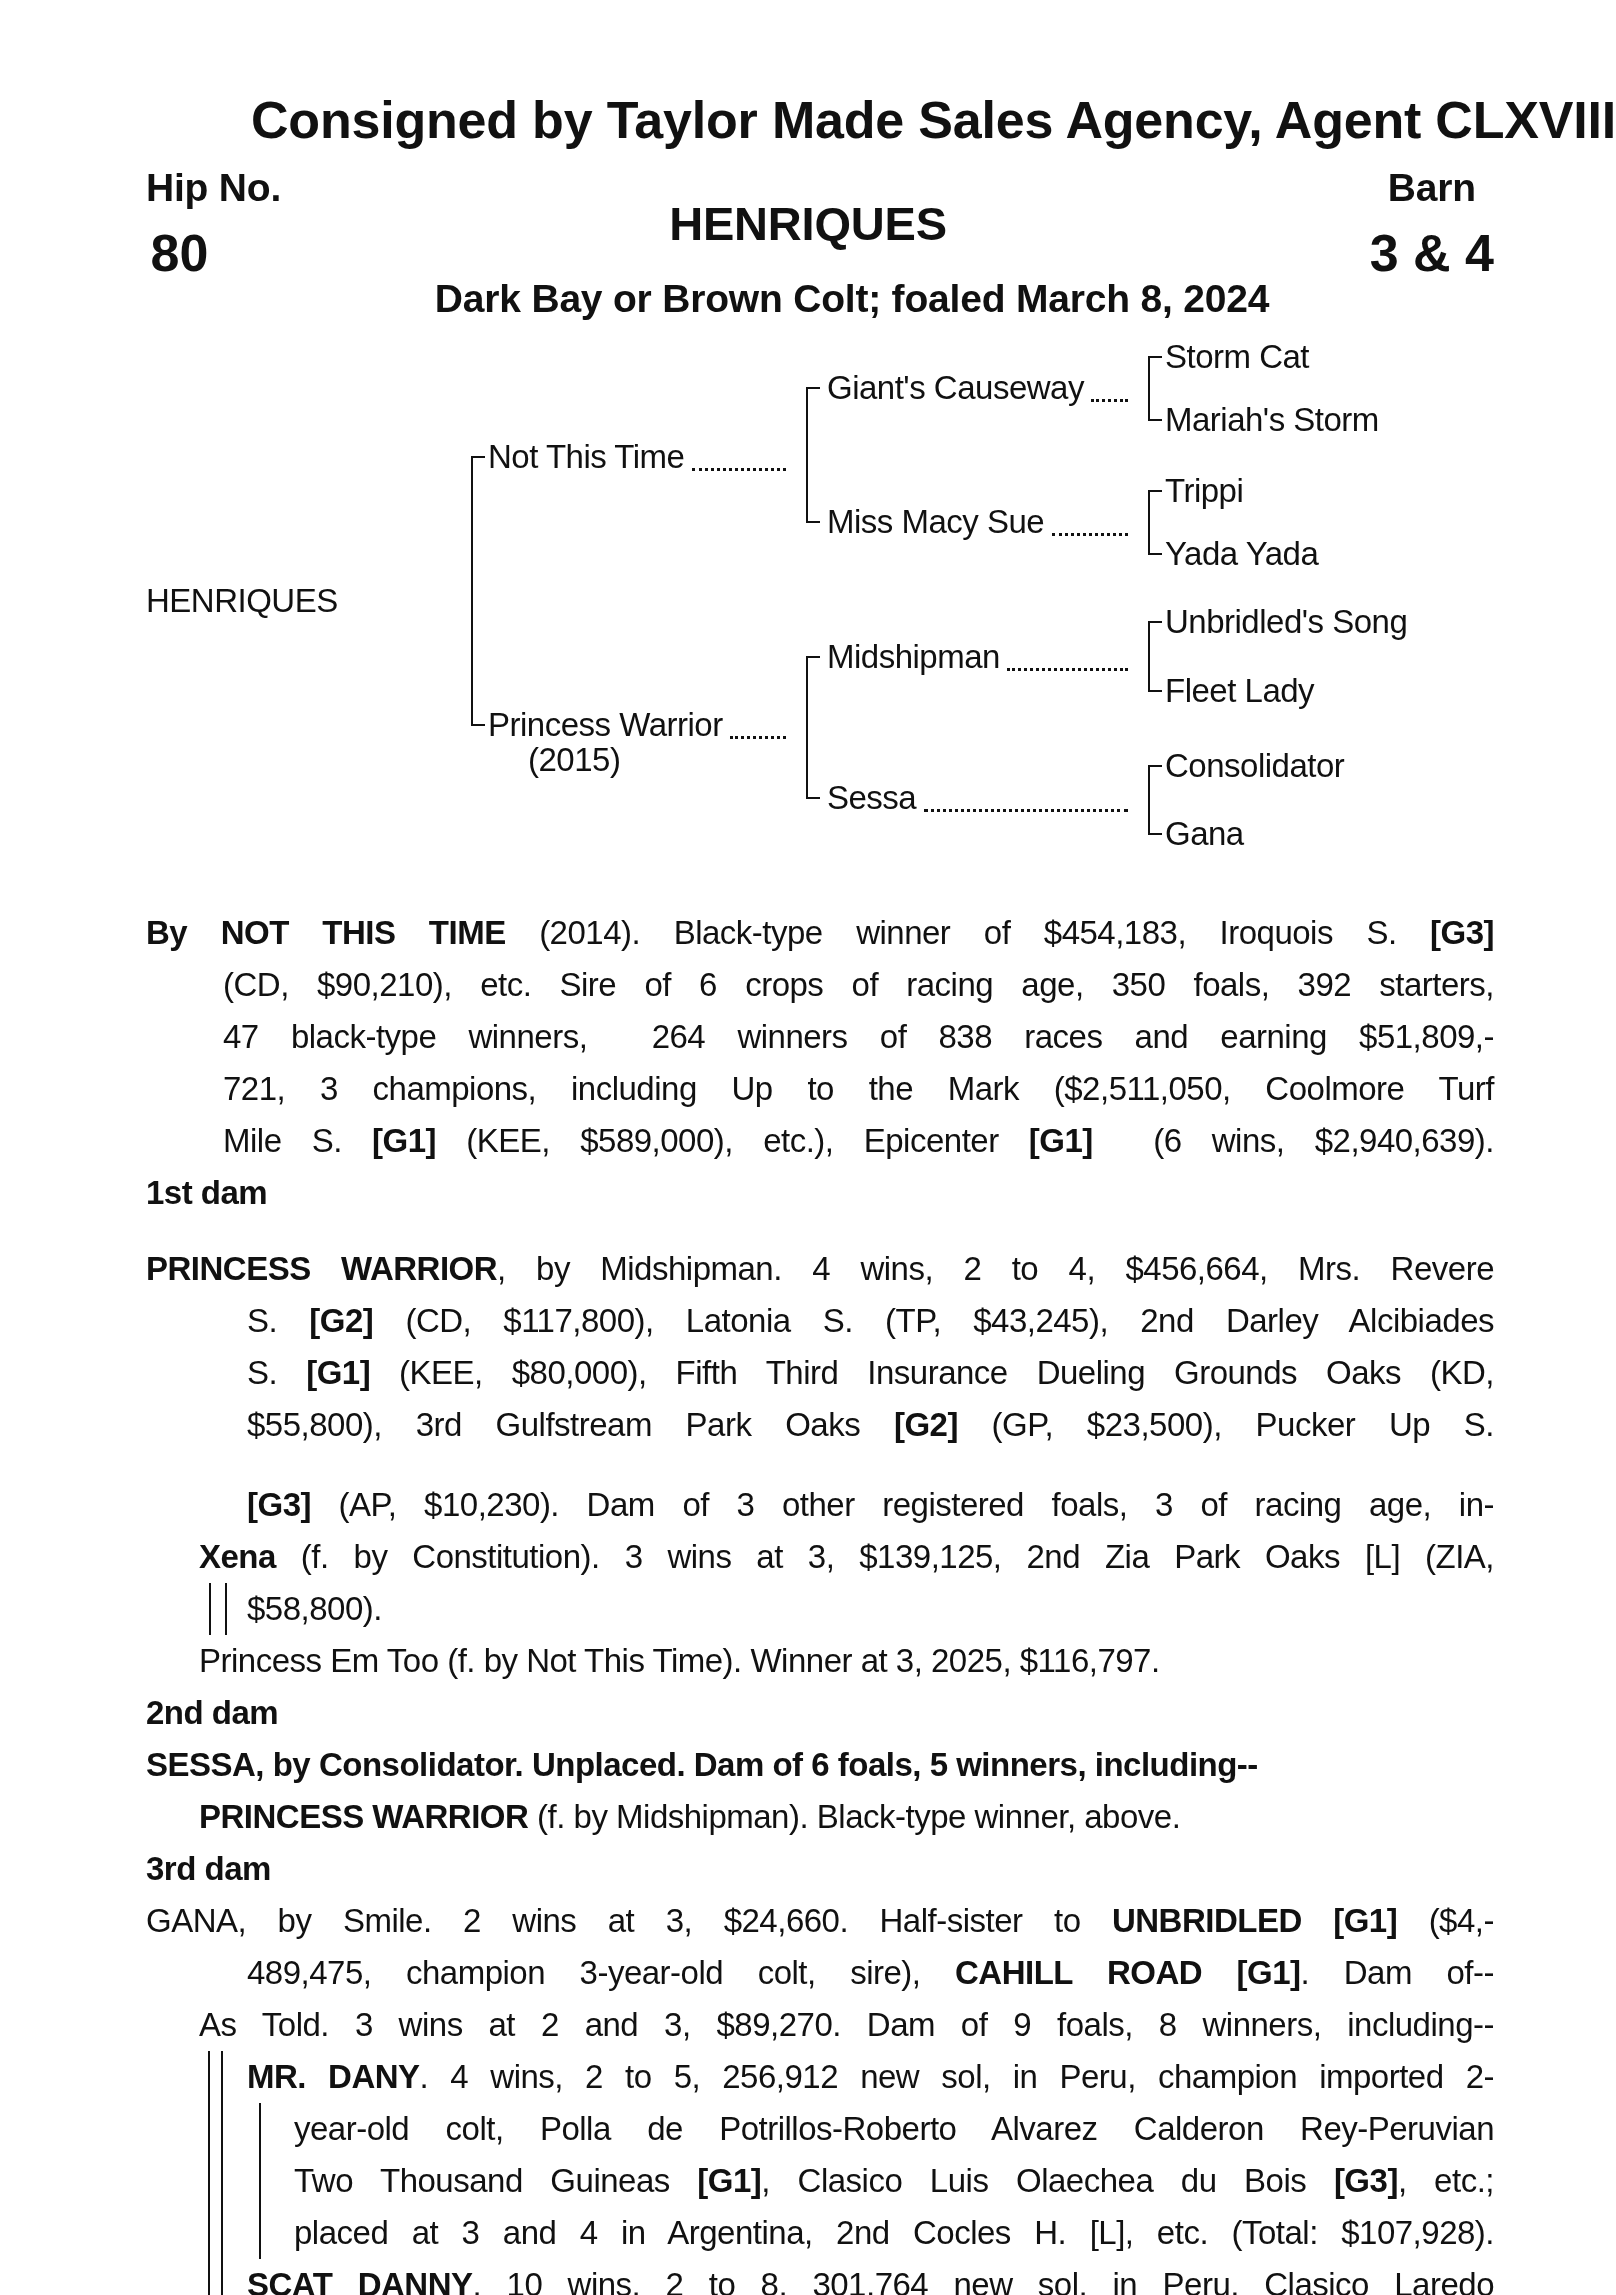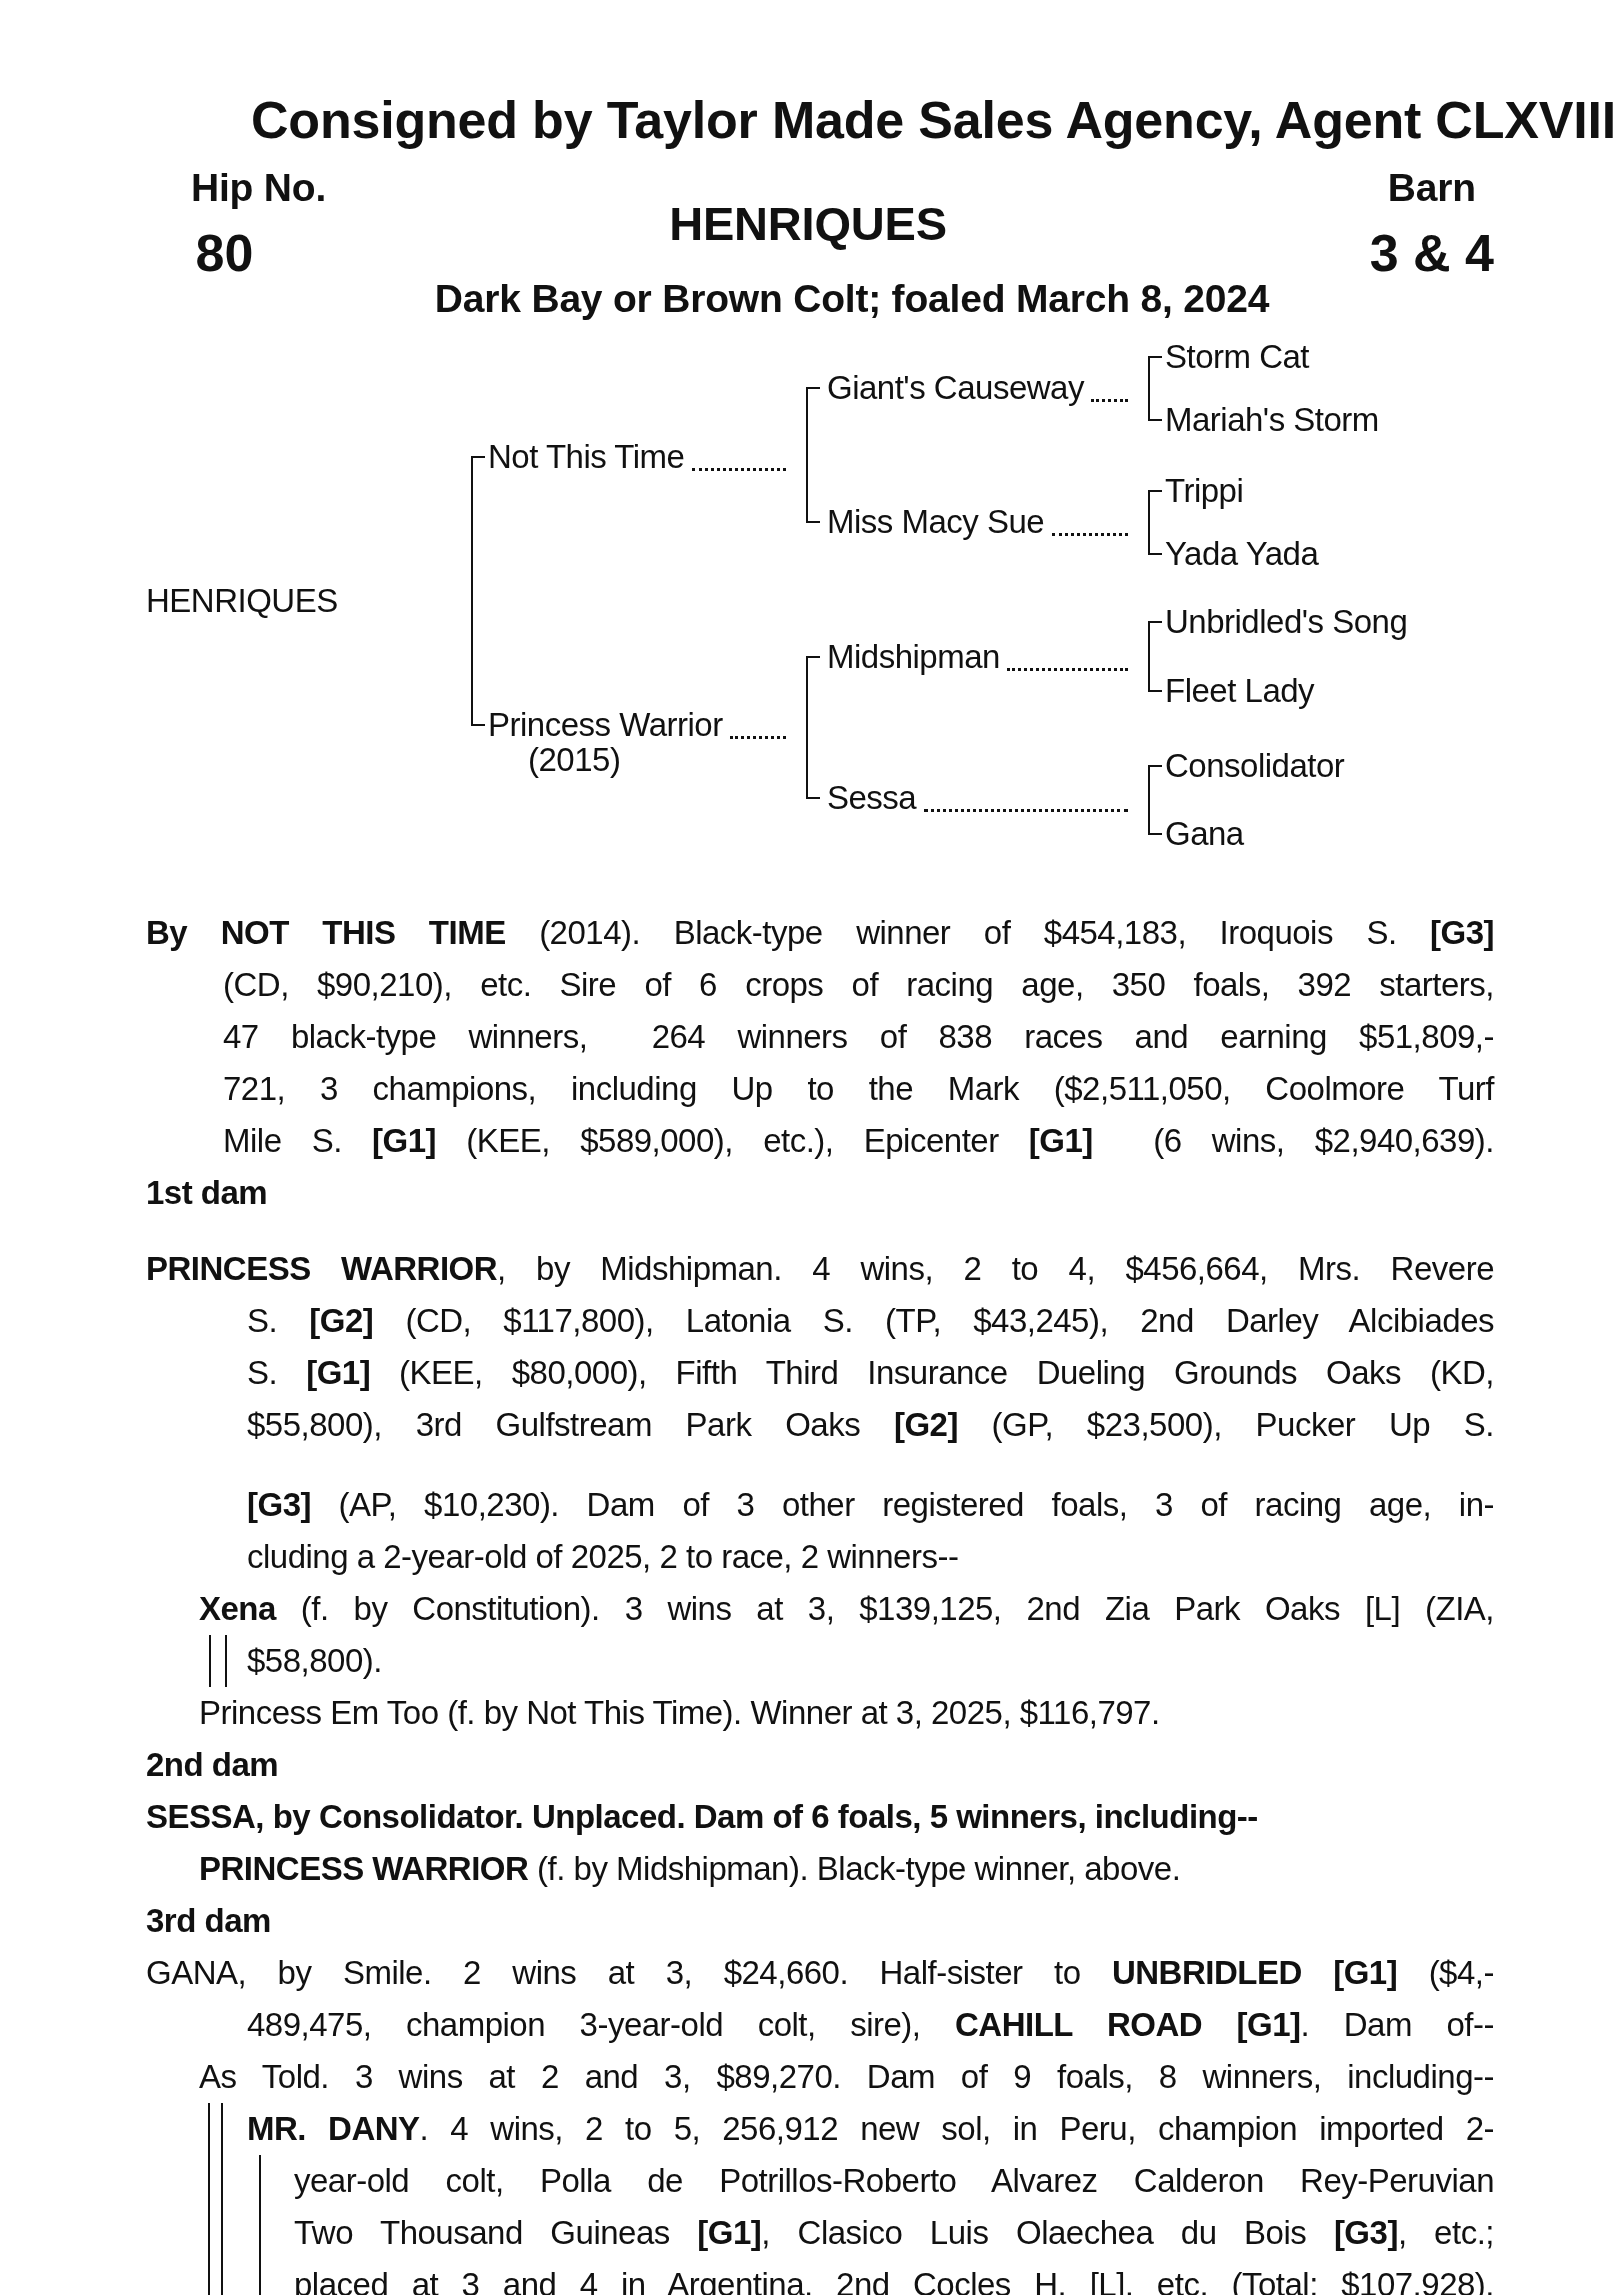--- a/index.html
+++ b/index.html
@@ -2,21 +2,21 @@
 <html style="font-size:7.3px"><head>
 <meta charset="utf-8">
 <style>
   html,body{margin:0;padding:0;background:#e8e8e8;}
   .page{position:relative;width:1616px;height:3227px;background:#ffffff;
         font-family:"Liberation Sans","DejaVu Sans",sans-serif;color:#111;overflow:hidden;}
 
   
   .consigned{position:absolute;top:90px;left:0;width:1616px;text-align:right;
              font-size:52px;font-weight:bold;letter-spacing:-0.2px;}
-  .hipwrap{position:absolute;left:146px;top:166px;text-align:left;margin-left:45px;}
+  .hipwrap{position:absolute;left:146px;top:166px;text-align:left;}
   .hiplabel{font-size:39px;font-weight:bold;letter-spacing:-0.2px;}
   .hipnum{font-size:52px;font-weight:bold;margin-top:13px;padding-left:4.6px;}
   .barnwrap{position:absolute;right:122px;top:166px;text-align:center;}
   .barnlabel{font-size:39px;font-weight:bold;letter-spacing:-0.2px;}
   .barnnum{font-size:52px;font-weight:bold;margin-top:13px;}
   .title{position:absolute;top:196px;left:0;width:1616px;text-align:center;
          font-size:47px;font-weight:bold;letter-spacing:-0.2px;}
   .subtitle{position:absolute;top:277px;left:0;width:1616px;text-align:center;
             font-size:39px;font-weight:bold;letter-spacing:-0.2px;margin-left:44px;}
 
@@ -130,21 +130,20 @@
       <div class="bl j" style="padding-left: 77px;"><span>(CD, $90,210), etc. Sire of 6 crops of racing age, 350 foals, 392 starters,</span></div>
       <div class="bl j" style="padding-left: 77px;"><span>47 black-type winners,&nbsp; 264 winners of 838 races and earning $51,809,-</span></div>
       <div class="bl j" style="padding-left: 77px;"><span>721, 3 champions, including Up to the Mark ($2,511,050, Coolmore Turf</span></div>
       <div class="bl j" style="padding-left: 77px;"><span>Mile S. </span><span class="b">[G1]</span><span> (KEE, $589,000), etc.), Epicenter </span><span class="b">[G1]</span><span>&nbsp; (6 wins, $2,940,639).</span></div>
       <div class="bl" style="padding-left: 0px;"><span class="b">1st dam</span></div>
       <div class="bl j" style="padding-left: 0px; margin-top: 24px;"><span class="b">PRINCESS WARRIOR</span><span>, by Midshipman. 4 wins, 2 to 4, $456,664, Mrs. Revere</span></div>
       <div class="bl j" style="padding-left: 101px;"><span>S. </span><span class="b">[G2]</span><span> (CD, $117,800), Latonia S. (TP, $43,245), 2nd Darley Alcibiades</span></div>
       <div class="bl j" style="padding-left: 101px;"><span>S. </span><span class="b">[G1]</span><span> (KEE, $80,000), Fifth Third Insurance Dueling Grounds Oaks (KD,</span></div>
       <div class="bl j" style="padding-left: 101px;"><span>$55,800), 3rd Gulfstream Park Oaks </span><span class="b">[G2]</span><span> (GP, $23,500), Pucker Up S.</span></div>
       <div class="bl j" style="padding-left: 101px; margin-top: 28px;"><span class="b">[G3]</span><span> (AP, $10,230). Dam of 3 other registered foals, 3 of racing age, in-</span></div>
-      <div class="bl" style="padding-left: 101px;"><span>cluding a 2-year-old of 2025, 2 to race, 2 winners--</span></div>
       <div class="bl j" style="padding-left: 53px;"><span class="b">Xena</span><span> (f. by Constitution). 3 wins at 3, $139,125, 2nd Zia Park Oaks [L] (ZIA,</span></div>
       <div class="bl" style="padding-left: 101px;"><span class="bar" style="left: 63px;"></span><span class="bar" style="left: 79px;"></span><span>$58,800).</span></div>
       <div class="bl" style="padding-left: 53px;"><span>Princess Em Too (f. by Not This Time). Winner at 3, 2025, $116,797.</span></div>
       <div class="bl" style="padding-left: 0px;"><span class="b">2nd dam</span></div>
       <div class="bl" style="padding-left: 0px; font-weight: bold;"><span>SESSA, by Consolidator. Unplaced. Dam of 6 foals, 5 winners, including--</span></div>
       <div class="bl" style="padding-left: 53px;"><span class="b">PRINCESS WARRIOR</span><span> (f. by Midshipman). Black-type winner, above.</span></div>
       <div class="bl" style="padding-left: 0px;"><span class="b">3rd dam</span></div>
       <div class="bl j" style="padding-left: 0px;"><span>GANA, by Smile. 2 wins at 3, $24,660. Half-sister to </span><span class="b">UNBRIDLED [G1]</span><span> ($4,-</span></div>
       <div class="bl j" style="padding-left: 101px;"><span>489,475, champion 3-year-old colt, sire), </span><span class="b">CAHILL ROAD [G1]</span><span>. Dam of--</span></div>
       <div class="bl j" style="padding-left: 53px;"><span>As Told. 3 wins at 2 and 3, $89,270. Dam of 9 foals, 8 winners, including--</span></div>

